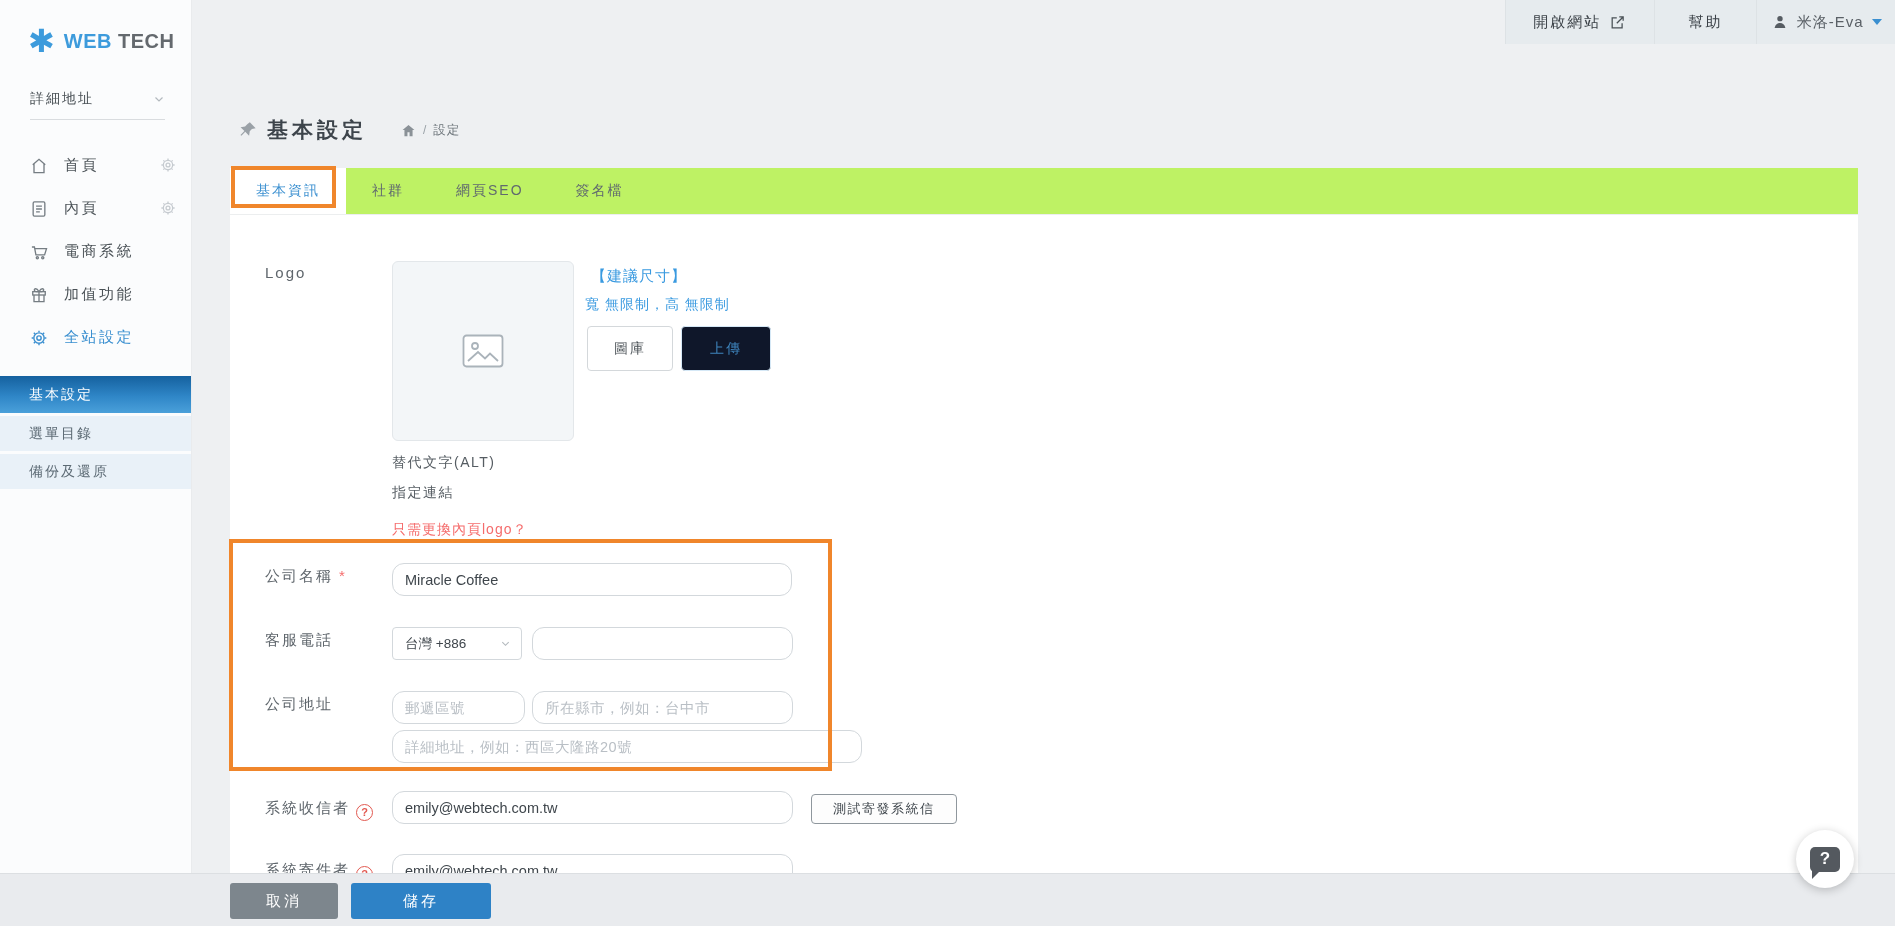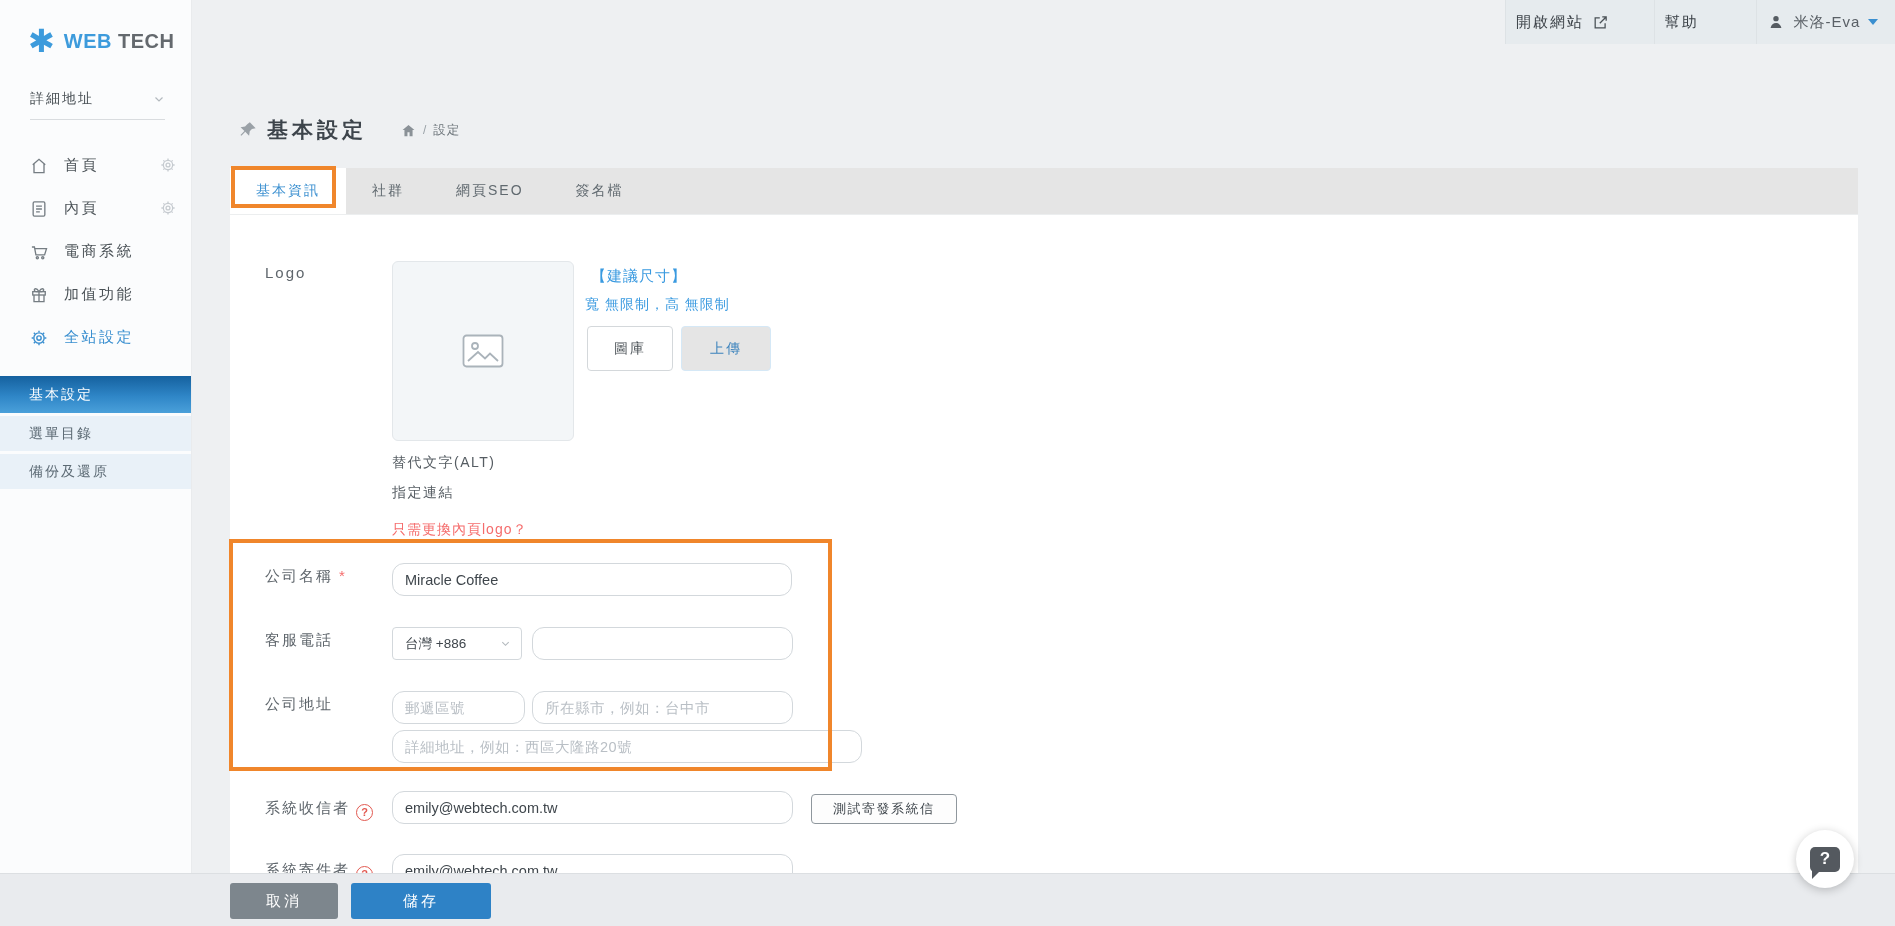--- a/index.html
+++ b/index.html
@@ -49,21 +49,21 @@
     height:37px; background:linear-gradient(180deg,#15619f 0%, #2f86c7 55%, #4aa0da 100%);
     color:#ffffff;
   }
 
   
   .topbar {
     position:absolute; right:0; top:0; height:44px; width:390px;
     background:#e6ebee; display:flex; align-items:stretch; z-index:5;
   }
   .top-item {
-    display:flex; align-items:center; gap:8px;
+    display:flex; align-items:center; justify-content:center; gap:8px;
     font-size:15px; color:#3c4248; letter-spacing:2px;
     border-left:1px solid #dde2e5; cursor:pointer; padding:0 10px;
   }
   .top-item.open-site { flex:1.25; }
   .top-item.help { flex:.8; }
   .top-item.user { flex:1.15; color:#5a6066; letter-spacing:1px; }
   .ext-icon { width:17px; height:17px; color:#4a5156; }
   .person-icon { width:18px; height:18px; color:#565c62; }
   .caret-down { width:0; height:0; border-left:5px solid transparent; border-right:5px solid transparent; border-top:6px solid #3a8fd0; }
 
@@ -77,21 +77,21 @@
   .crumb-home { width:15px; height:15px; color:#8a9197; cursor:pointer; }
   .crumb-sep { color:#9aa1a7; font-size:12px; }
   .crumb-label { color:#6d757b; font-size:12.5px; letter-spacing:1px; }
 
   
   .card {
     position:absolute; left:230px; top:168px; width:1628px; height:705px;
     background:#ffffff; overflow:hidden; z-index:1;
   }
   .tabbar {
-    height:47px; background:#e5e5e5; border-bottom:1px solid #eceeef;
+    height:47px; background:#bef264; border-bottom:1px solid #eceeef;
     display:flex; align-items:stretch;
   }
   .tab {
     display:flex; align-items:center; padding:0 26px;
     font-size:14px; color:#60696f; letter-spacing:2px; cursor:pointer;
   }
   .tab.active { background:#ffffff; color:#3a8fd0; }
 
   
   .frm { position:absolute; font-size:15px; }
@@ -113,21 +113,21 @@
     display:flex; align-items:center; justify-content:center; cursor:pointer;
   }
   .img-ph { width:42px; height:34px; color:#aab3ba; }
   .suggest { color:#3a9ae0; letter-spacing:1px; }
   .btn-ghost {
     position:absolute; width:86px; height:45px; background:#fff; border:1px solid #d4d8db;
     border-radius:4px; font-size:14px; color:#4a5156; letter-spacing:2px; cursor:pointer;
     font-family:inherit;
   }
   .btn-upload {
-    position:absolute; width:90px; height:45px; background:#e5e5e5; border:1px solid #d5e8f6;
+    position:absolute; width:90px; height:45px; background:#0f172a; border:1px solid #d5e8f6;
     border-radius:4px; font-size:14px; color:#3e84bd; letter-spacing:2px; cursor:pointer;
     font-family:inherit;
   }
   .muted-line { color:#555c62; font-size:14px; letter-spacing:1.5px; }
   .red-link { color:#f56c6c; font-size:14px; letter-spacing:1px; cursor:pointer; }
   .fake-select {
     position:absolute; width:130px; height:33px; border:1px solid #d3d8dc; border-radius:4px;
     background:#fff; display:flex; align-items:center; justify-content:space-between;
     padding:0 10px 0 12px; cursor:pointer;
   }

